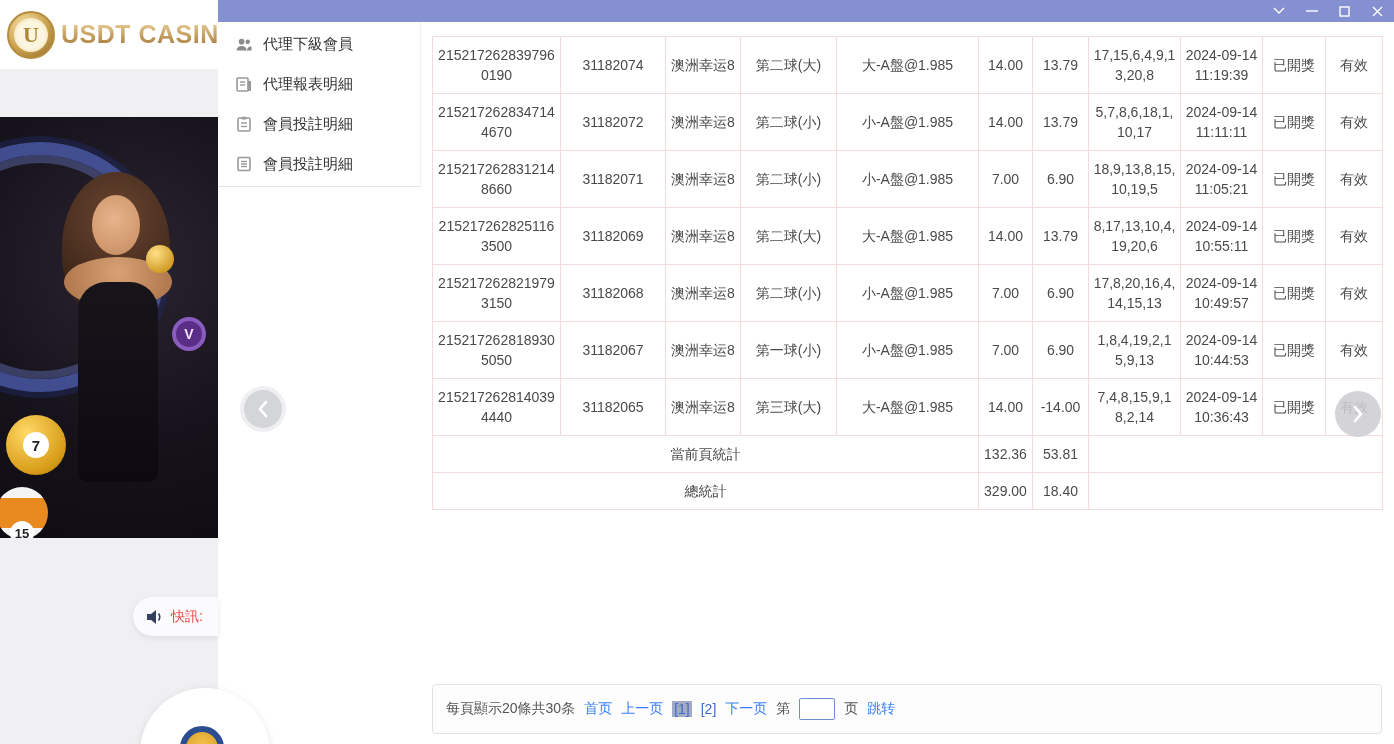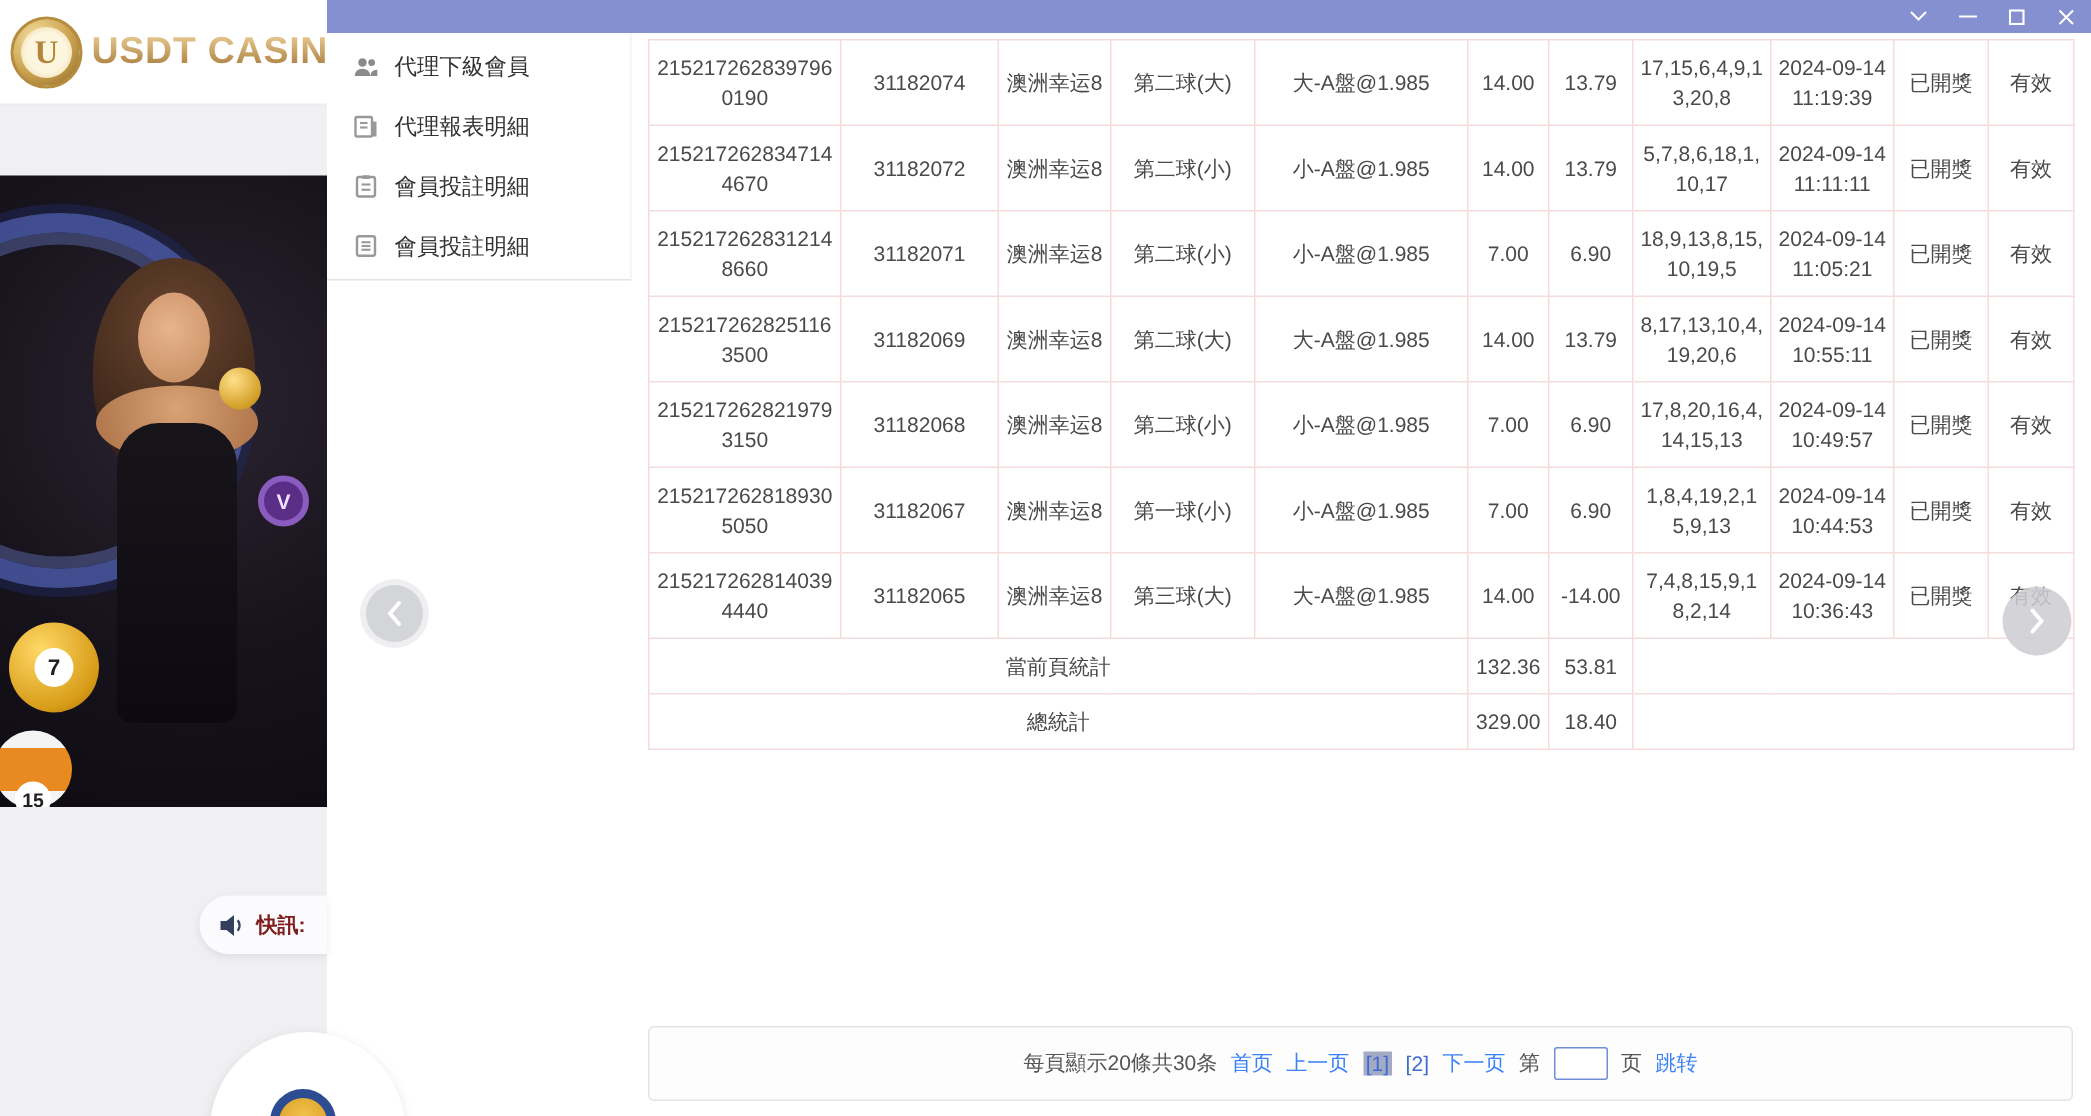--- a/index.html
+++ b/index.html
@@ -51,45 +51,45 @@
   .ball-15 .num { width:24px; height:24px; font-size:13px;margin-top:40px; }
   .ball-sm { left:146px; top:128px; width:28px; height:28px;
            background:radial-gradient(circle at 35% 30%, #ffe08a, #cf9a20 75%); font-size:10px; }
   .chip-v { position:absolute; left:172px; top:200px; width:34px; height:34px; border-radius:50%;
            background:#5a2e86; border:4px solid #8a5cc0; color:#efe3ff; font-weight:bold; font-size:14px;
            display:flex; align-items:center; justify-content:center; }
 
   .news-pill { position:absolute; left:133px; top:597px; width:85px; height:39px; background:#fbfbfd;
            border-radius:20px 0 0 20px; box-shadow:0 2px 6px rgba(0,0,0,.08);
            display:flex; align-items:center; padding-left:13px; gap:7px; z-index:6; }
-  .news-label { font-size:14px; font-weight:bold; color:#7f1d1d; white-space:nowrap; }
+  .news-label { font-size:14px; font-weight:normal; color:#ef4444; white-space:nowrap; }
   .service-blob { position:absolute; left:140px; top:688px; width:130px; height:130px; border-radius:50%;
            background:#fff; box-shadow:0 2px 8px rgba(0,0,0,.10); z-index:6; }
   .service-icon { position:absolute; left:180px; top:726px; width:44px; height:44px; border-radius:50%;
            background:radial-gradient(circle at 50% 40%, #f3c14e, #d79a1e); border:6px solid #2c4d92; z-index:7; }
 
   
   .sidebar { position:absolute; left:218px; top:22px; width:203px; height:165px; background:#fff;
            border-bottom:1px solid #e4e4e4; border-right:1px solid #f1f1f1; padding-top:2px; z-index:5; }
   .menu-item { height:40px; display:flex; align-items:center; gap:11px; padding-left:18px;
            font-size:15px; color:#333; cursor:pointer; }
   .menu-item svg { flex:0 0 16px; }
 
   
   .main { position:absolute; left:421px; top:22px; width:973px; height:722px; background:#fff; }
-  table.bets { position:absolute; left:11px; top:4px; width:950px; border-collapse:collapse; table-layout:fixed; }
+  table.bets { position:absolute; left:11px; top:14px; width:950px; border-collapse:collapse; table-layout:fixed; }
   table.bets td { border:1px solid #f5dcdc; text-align:center; vertical-align:middle;
            font-size:14px; color:#4a4a4a; padding:3px 3px; word-break:break-all; line-height:1.45; }
   tr.data-row { height:57px; }
   tr.sum-row  { height:37px; }
   tr.sum-row td { color:#4a4a4a; }
 
   .pager { position:absolute; left:11px; top:662px; width:950px; height:50px; background:#fdfdfe;
            border:1px solid #e3e3e3; border-radius:4px; display:flex; align-items:center;
-           justify-content:center; padding:0 13px; }
+           justify-content:flex-start; padding:0 13px; }
   .pager-left { font-size:14px; color:#555; }
   .pager-right { display:flex; align-items:center; gap:9px; font-size:14px; color:#555; }
   .pg-link { color:#3b82f6; cursor:pointer; }
   .pg-page { color:#3f6bd0; cursor:pointer; }
   .pg-page.current { background:#a3aac4; padding:0 2px; }
   .pg-input { width:36px; height:22px; border:1px solid #6f8ed6; border-radius:2px; outline:none;
            font-size:13px; text-align:center; color:#333; }
 
   
   .arrow { position:absolute; border-radius:50%; display:flex; align-items:center; justify-content:center;

